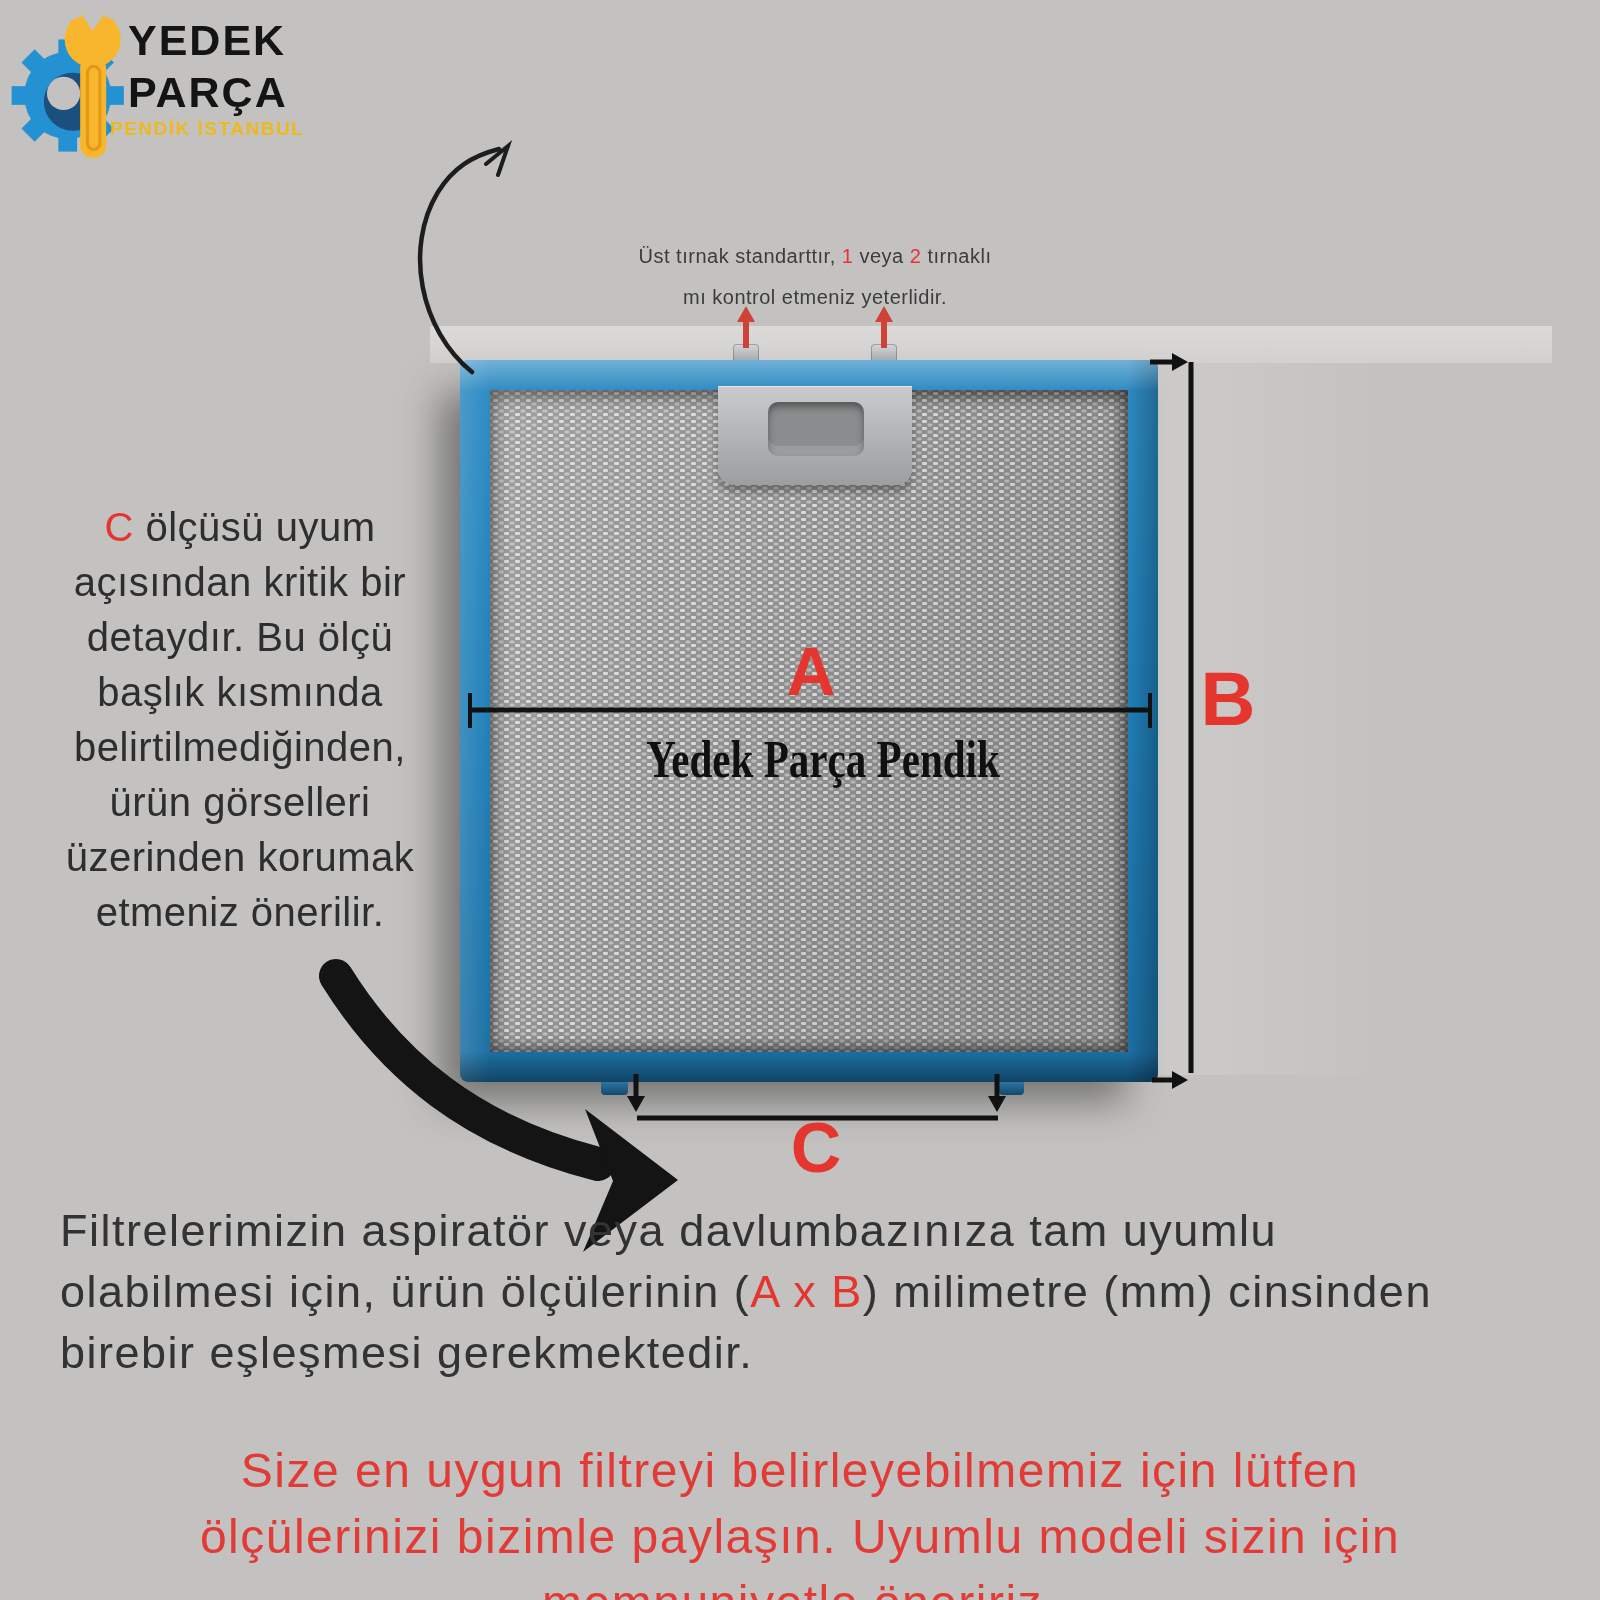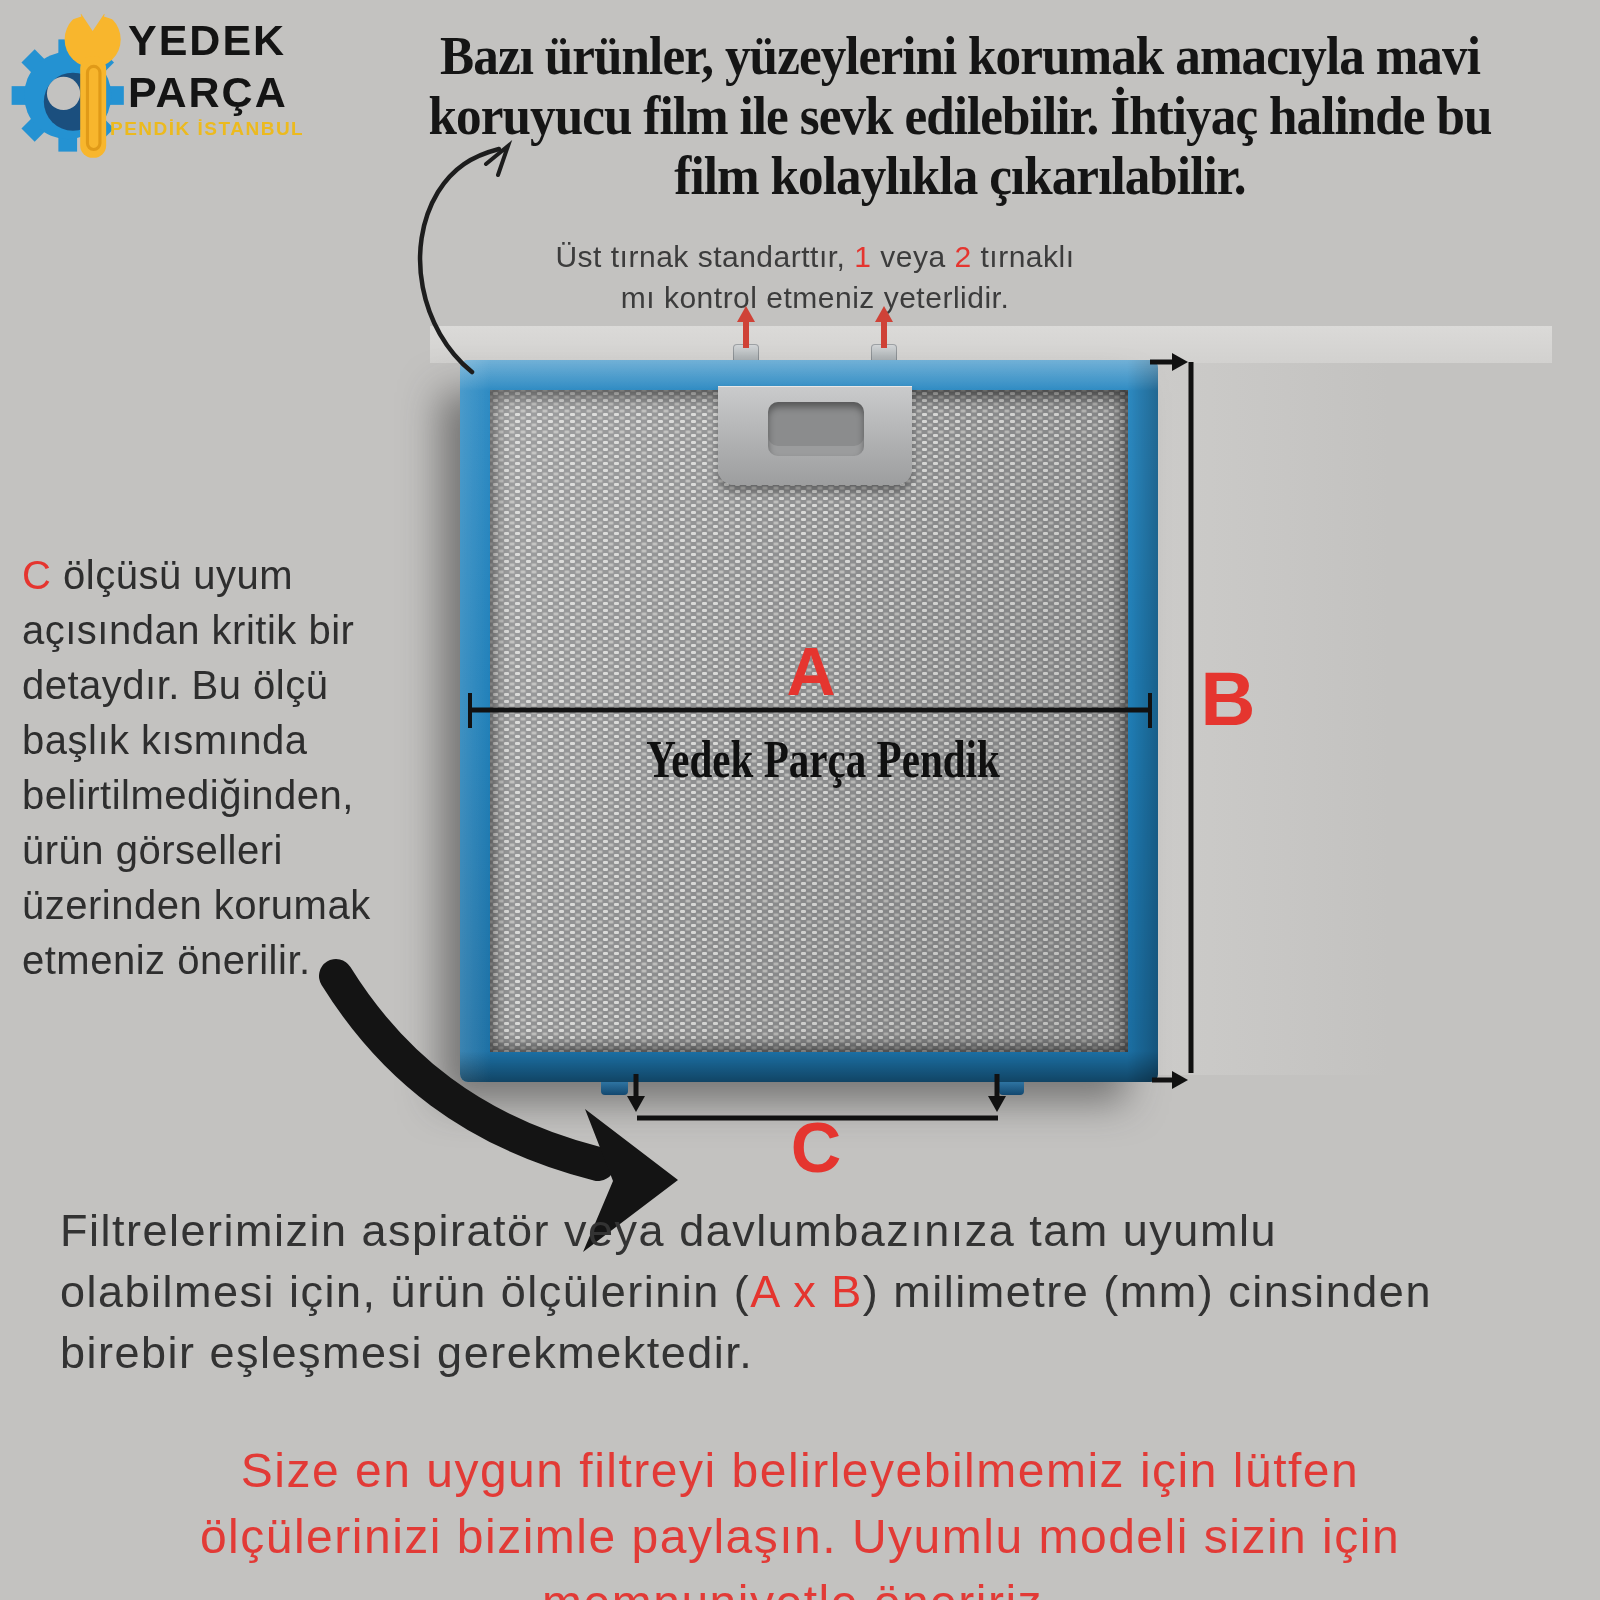--- a/index.html
+++ b/index.html
@@ -32,21 +32,21 @@
   
   #headline{
     left:320px;top:26px;width:1280px;text-align:center;
     font-family:"Liberation Serif", serif;font-weight:bold;
     font-size:55px;line-height:60px;color:#151515;letter-spacing:-1px;
   }
   #headline .squeeze{transform:scaleX(.93);transform-origin:50% 0;}
   
   #tab-note{
     left:545px;top:236px;width:540px;text-align:center;
-    font-size:30px;line-height:41px;color:#3c3c3c;letter-spacing:.5px;
+    font-size:20px;line-height:41px;color:#3c3c3c;letter-spacing:.5px;
   }
   
   #photo-strip{
     left:430px;top:326px;width:1122px;height:37px;
     background:linear-gradient(180deg,#dbdad8,#d2d1cf);
   }
   #photo-glow{
     left:1158px;top:363px;width:330px;height:712px;
     background:linear-gradient(90deg,#cccbc9,rgba(195,194,192,0) 70%);
   }
@@ -102,21 +102,21 @@
   #label-a{left:761px;top:636px;width:100px;font-size:68px;line-height:70px;}
   #label-b{left:1196px;top:660px;width:64px;font-size:76px;line-height:78px;}
   #label-c{left:766px;top:1112px;width:100px;font-size:70px;line-height:72px;}
   #watermark{
     left:523px;top:730px;width:600px;text-align:center;
     font-family:"Liberation Serif", serif;font-weight:bold;
     font-size:52px;color:#101010;transform:scaleX(.79);transform-origin:50% 50%;
   }
   
   #side-note{
-    left:22px;top:548px;width:436px;
+    left:22px;top:500px;width:436px;text-align:center;
     font-size:40px;line-height:55px;color:#2e2e2e;letter-spacing:.5px;
   }
   
   #fit-note{
     left:60px;top:1200px;width:1480px;text-align:left;
     font-size:45px;line-height:61px;color:#333;letter-spacing:1.5px;
   }
   #cta-note{
     left:70px;top:1398px;width:1460px;text-align:center;
     font-size:48px;line-height:66px;color:var(--cta);letter-spacing:1.5px;margin-top:40px;
@@ -152,27 +152,20 @@
       <rect x="67" y="52" width="25" height="98" rx="12" fill="#f8b62d"></rect>
       <rect x="74" y="62" width="12" height="80" rx="6" fill="none" stroke="#e09a18" stroke-width="3"></rect>
     </g>
   </svg>
   <div class="abs" id="logo-title">
     <div>YEDEK</div>
     <div>PARÇA</div>
   </div>
   <div class="abs" id="logo-subtitle">PENDİK İSTANBUL</div>
 
-  <div class="abs" id="headline">
-    <div class="squeeze">
-        <div><span>Bazı ürünler, yüzeylerini korumak amacıyla mavi</span></div>
-        <div><span>koruyucu film ile sevk edilebilir. İhtiyaç halinde bu</span></div>
-        <div><span>film kolaylıkla çıkarılabilir.</span></div>
-      </div>
-  </div>
 
   <div class="abs" id="tab-note">
       <div><span>Üst tırnak standarttır, </span><span class="red">1</span><span> veya </span><span class="red">2</span><span> tırnaklı</span></div>
       <div><span>mı kontrol etmeniz yeterlidir.</span></div>
     </div>
 
   <div class="abs" id="photo-strip"></div>
   <div class="abs" id="photo-glow"></div>
 
   <div class="abs top-tab" style="left:733px;"></div>

